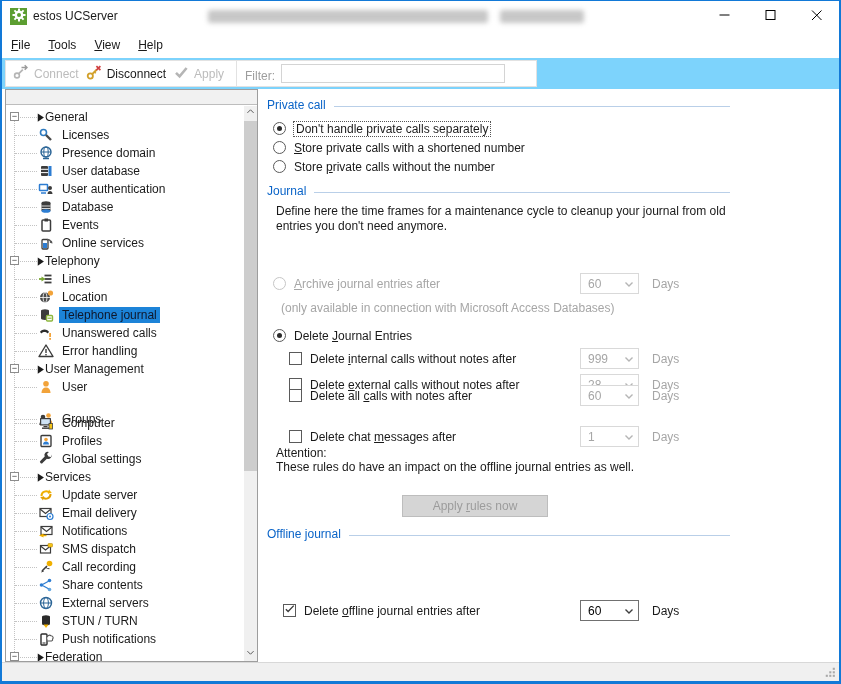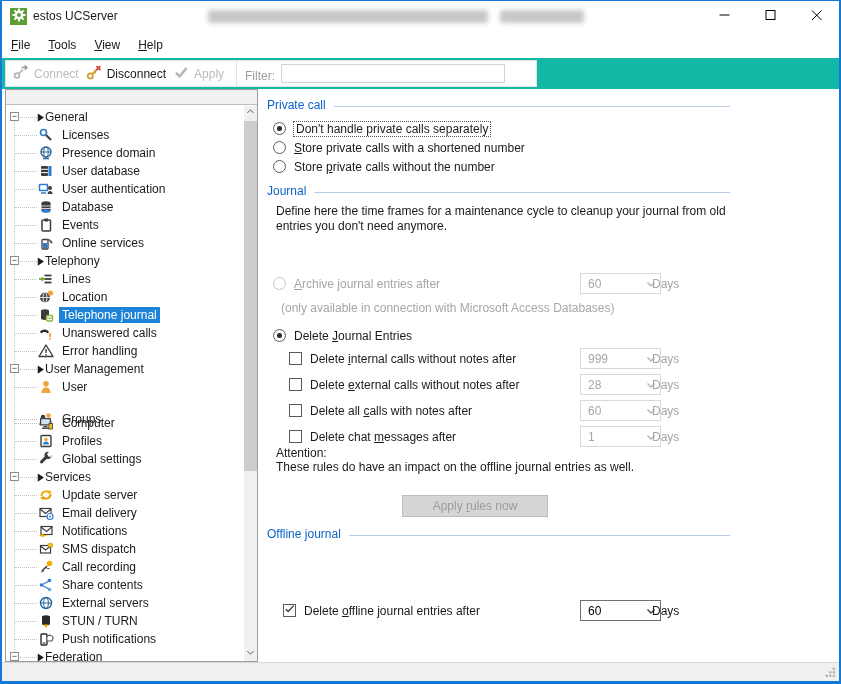--- a/index.html
+++ b/index.html
@@ -16,21 +16,21 @@
   .wtitle { font-size:12px; white-space:nowrap; }
   .redact { position:absolute; top:9px; height:13px; background:#8f8f8f; opacity:.5;
             filter:blur(2.5px); border-radius:2px; }
   .r1 { left:206px; width:280px; } .r2 { left:498px; width:84px; }
   .win-controls { position:absolute; right:0; top:0; height:30px; display:flex; }
   .wc { width:46px; height:30px; display:flex; align-items:center; justify-content:center; }
   
   .menubar { height:27px; display:flex; align-items:center; padding-left:0; background:#fff; }
   .mitem { padding:4px 9px; font-size:12px; }
   
-  .toolbar { position:relative; height:31px; background:#14b8a6; }
+  .toolbar { position:relative; height:31px; background:#7dd3fc; }
   .tb-group { position:absolute; top:2px; height:27px; border:1px solid #e2e2e2;
               display:flex; align-items:center; background:#fff; }
   .g1 { left:3px; width:232px; }
   .g2 { left:234px; width:301px; }
   .tbtn { display:flex; align-items:center; gap:5px; margin-left:7px; font-size:12px; white-space:nowrap; }
   .tbtn.dis { color:#bcbcbc; }
   .flabel { color:#9d9d9d; margin:4px 6px 0 8px; font-size:12px; }
   .filter-input { width:224px; height:19px; border:1px solid #d4d4d4; outline:none;
                   font:12px "Liberation Sans", sans-serif; padding:0 4px; }
   
@@ -42,21 +42,21 @@
   .vguide { position:absolute; left:8px; top:11px; height:541px; border-left:1px dotted #c3c3c3; }
   .trow { position:absolute; left:0; width:100%; height:18px; }
   .stub { position:absolute; left:9px; top:9px; width:22px; border-top:1px dotted #c3c3c3; }
   .expand { position:absolute; left:4px; top:4px; width:9px; height:9px; border:1px solid #8c8c8c;
             background:#fff; font-size:9px; line-height:6px; text-align:center; color:#333; }
   .ticon { position:absolute; }
   .ticon.tri { left:29px; top:4px; } .ticon.tri svg { width:11px; height:11px; display:block; }
   .ticon.child { left:32px; top:1px; } .ticon.child svg { width:16px; height:16px; display:block; }
   .tlabel { position:absolute; left:53px; top:1px; white-space:nowrap; padding:1px 3px; font-size:12px; }
   .tlabel.grp { left:36px; }
-  .tlabel.sel { background:#1c83d8; color:#ffffff;text-align:center; }
+  .tlabel.sel { background:#1c83d8; color:#0f172a;text-align:center; }
   .scrollbar { position:absolute; right:0; top:16px; bottom:0; width:13px; background:#f0f0f0; }
   .sb-arrow { position:absolute; left:0; width:13px; height:14px; display:flex;
               align-items:center; justify-content:center; }
   .sb-arrow svg { width:11px; height:11px; }
   .sb-up { top:0; } .sb-down { bottom:0; }
   .sb-thumb { position:absolute; left:0; top:15px; width:13px; height:350px; background:#cdcdcd; }
   
   #main { position:absolute; left:265px; top:88px; width:470px; height:573px; background:#fff; }
   .ghead { position:absolute; left:0; width:463px; display:flex; align-items:center;
            color:#0a64c8; font-size:12px; }
@@ -68,21 +68,21 @@
                      border-radius:50%; background:#2b2b2b; }
   .radio.dis { border-color:#c6c6c6; }
   .cb { width:13px; height:13px; border:1px solid #5a5a5a; background:#fff; flex:none;
         display:flex; align-items:center; justify-content:center; }
   .cb svg { width:12px; height:12px; }
   .olabel { margin-left:8px; white-space:nowrap; font-size:12px; }
   .focus { outline:1px dotted #555; padding:0 2px; }
   .dis-text { color:#a6a6a6; }
   .para { position:absolute; left:9px; width:460px; line-height:15px; font-size:12px; }
   .note { position:absolute; left:14px; color:#a6a6a6; font-size:12px; }
-  .combo { position:absolute; left:313px; top:0; width:81px; height:21px; background:#fff;
+  .combo { position:absolute; left:313px; top:0; width:59px; height:21px; background:#fff;
            border:1px solid #d9d9d9; color:#a6a6a6; display:flex; align-items:center;
            padding-left:7px; font-size:12px; }
   .combo .chev { position:absolute; right:1px; top:2px; display:flex; color:#b5b5b5; }
   .combo .chev svg { width:16px; height:16px; }
   .combo.en { border-color:#707070; color:#000; }
   .combo.en .chev { color:#3f3f3f; }
   .unit { position:absolute; left:385px; font-size:12px; }
   .gray-btn { position:absolute; left:135px; top:406px; width:146px; height:22px;
               background:#d5d5d5; border:1px solid #bdbdbd; color:#9c9c9c;
               text-align:center; line-height:20px; font-size:12px; }
@@ -609,21 +609,21 @@
           <span class="combo">
             <span>28</span>
             <span class="chev">
               <svg width="16" height="16" viewBox="0 0 16 16">
                 <path d="M4.5 6.5 l3.5 3.5 3.5-3.5" fill="none" stroke="currentColor" stroke-width="1.4"></path>
               </svg>
             </span>
           </span>
           <span class="unit dis-text">Days</span>
         </div>
-        <div class="opt" style="top: 311px; text-align: center;">
+        <div class="opt" style="top: 296px; text-align: center;">
           <span class="cb" style="margin-left:22px"></span>
           <span class="olabel">Delete all <u>c</u>alls with notes after</span>
           <span class="combo">
             <span>60</span>
             <span class="chev">
               <svg width="16" height="16" viewBox="0 0 16 16">
                 <path d="M4.5 6.5 l3.5 3.5 3.5-3.5" fill="none" stroke="currentColor" stroke-width="1.4"></path>
               </svg>
             </span>
           </span>

